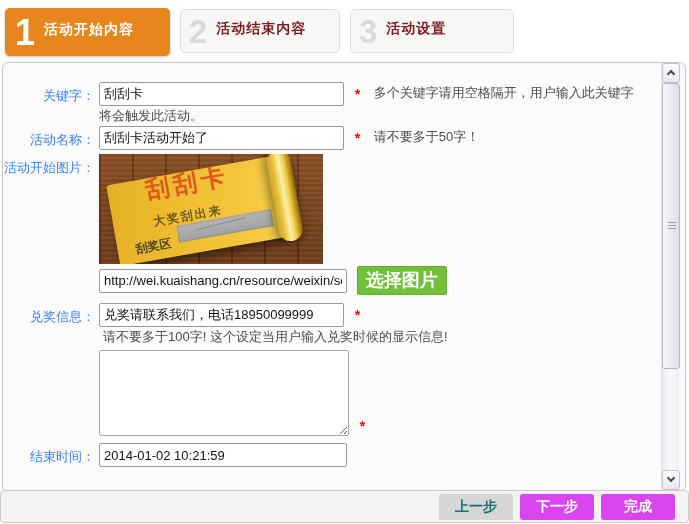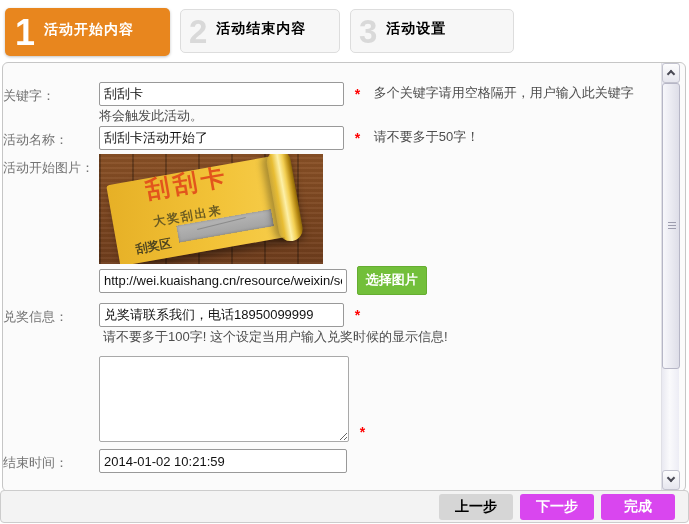--- a/index.html
+++ b/index.html
@@ -8,40 +8,40 @@
     position:relative; background:#ffffff; overflow:hidden;
     font-family:"Liberation Sans","DejaVu Sans",sans-serif; font-size:13px; color:#333;
   }
 
   
   .tabs { position:absolute; left:0; top:0; width:689px; height:60px; }
   .tab { position:absolute; top:9px; height:44px; border-radius:5px;
          background:#f7f7f7; border:1px solid #dddddd; display:flex; align-items:flex-start;
          padding:3px 8px; cursor:pointer; }
   .tab .num { font-size:33px; font-weight:bold; line-height:38px; color:#d9d9d9; }
-  .tab .lab { font-size:14px; font-weight:bold; color:#000000; margin:7px 0 0 9px; letter-spacing:1px;}
+  .tab .lab { font-size:14px; font-weight:bold; color:#7f1d1d; margin:7px 0 0 9px; letter-spacing:1px;}
   .tab.active { top:8px; height:48px; background:#e8861e; border:none;
                 box-shadow:0 1px 3px rgba(0,0,0,.25); padding:4px 10px; }
   .tab.active .num { color:#ffffff; font-size:36px; line-height:42px; }
   .tab.active .lab { color:#ffffff; margin-top:9px; }
   .tab1 { left:5px;  width:165px; }
   .tab2 { left:180px; width:160px; }
   .tab3 { left:350px; width:164px; }
 
   
   .panel { position:absolute; left:2px; top:62px; width:684px; height:430px;
            background:#fbfbfb; border:1px solid #c6c6c6; border-radius:6px;
            overflow:hidden; padding:19px 0 0 0; }
   .row { position:relative; padding-left:96px; padding-right:46px; line-height:20px; }
-  .row .lbl { position:absolute; left:0; top:4px; width:92px; text-align:left;
-              color:#737373; white-space:nowrap; }
+  .row .lbl { position:absolute; left:0; top:4px; width:92px; text-align:right;
+              color:#3b82f6; white-space:nowrap; }
   .r1 { margin-bottom:0; }
   .r2 { margin-bottom:4px; }
   .r3 { margin-bottom:8px; }
-  .r4 { margin-bottom:10px; }
+  .r4 { margin-bottom:4px; }
   .r5 { margin-bottom:7px; }
   .r6 { margin-bottom:5px; }
   .r7 { margin-bottom:0; }
 
   input[type=text] {
     height:24px; border:1px solid #999999; border-radius:2px; background:#fff;
     padding:1px 4px; font-size:13px; color:#111; font-family:inherit;
     vertical-align:middle; outline:none;
   }
   .w245 { width:245px; } .w248 { width:248px; }
@@ -77,21 +77,21 @@
                 background:linear-gradient(180deg,#b5b5b5,#a2a2a2);
                 box-shadow:inset 0 0 3px rgba(0,0,0,.25); }
   .card-scratch { position:absolute; left:20px; top:5px; width:50px; height:6px;
                   border-top:1px solid #7c7c7c; transform:rotate(-4deg); opacity:.7; }
   .card-curl { position:absolute; right:-4px; top:-5px; width:24px; height:92px;
                background:linear-gradient(90deg, rgba(0,0,0,.18) 0%, #e8bd33 22%, #fdf0a8 48%,
                           #f3cf52 68%, #b98c15 88%, #8a6408 100%);
                border-radius:12px; box-shadow:-5px 0 7px rgba(0,0,0,.3); }
   .urlrow { margin-top:2px; }
   .choose-btn { display:inline-block; margin-left:6px; padding:3px 8px 4px 8px;
-                background:#72bf3a; color:#ffffff; font-weight:bold; font-size:13px;
+                background:#72bf3a; color:#ffffff; font-weight:bold; font-size:18px;
                 border:1px solid #65ad31; border-radius:2px; vertical-align:middle; cursor:pointer; }
 
   
   .sbar { position:absolute; top:0; right:6px; width:18px; height:427px;
           background:linear-gradient(90deg,#e9e9f1,#fafafc 45%,#ededf5);
           border-left:1px solid #e0e0e6; }
   .sbtn { position:absolute; left:0; width:18px; height:20px;
           background:linear-gradient(180deg,#fdfdfe,#e6e6ee);
           border:1px solid #c2c2ce; border-radius:3px; cursor:pointer; }
   .sbtn.up { top:0; } .sbtn.down { bottom:0; }
@@ -105,21 +105,21 @@
   .grip { position:absolute; left:5px; top:50%; margin-top:-4px; width:8px; height:8px;
           background:repeating-linear-gradient(180deg,#9d9dae 0 1px,transparent 1px 3px); }
 
   
   .footer { position:absolute; left:0; top:490px; width:689px; height:33px;
             background:#f3f3f3; border:1px solid #cccccc; border-radius:4px;
             display:flex; justify-content:flex-end; align-items:center; gap:7px;
             padding-right:13px; }
   .fbtn { height:26px; min-width:74px; padding:0 16px; border:none; border-radius:3px;
           font-family:inherit; font-size:14px; font-weight:bold; cursor:pointer; }
-  .fbtn.prev { background:#d6d6d6; color:#000000; }
+  .fbtn.prev { background:#d6d6d6; color:#0f766e; }
   .fbtn.dark { background:#d946ef; color:#ffffff; }
 </style>
 </head>
 <body>
 
 <div class="tabs">
   <div class="tab tab1 active">
     <span class="num">1</span>
     <span class="lab">活动开始内容</span>
   </div>

